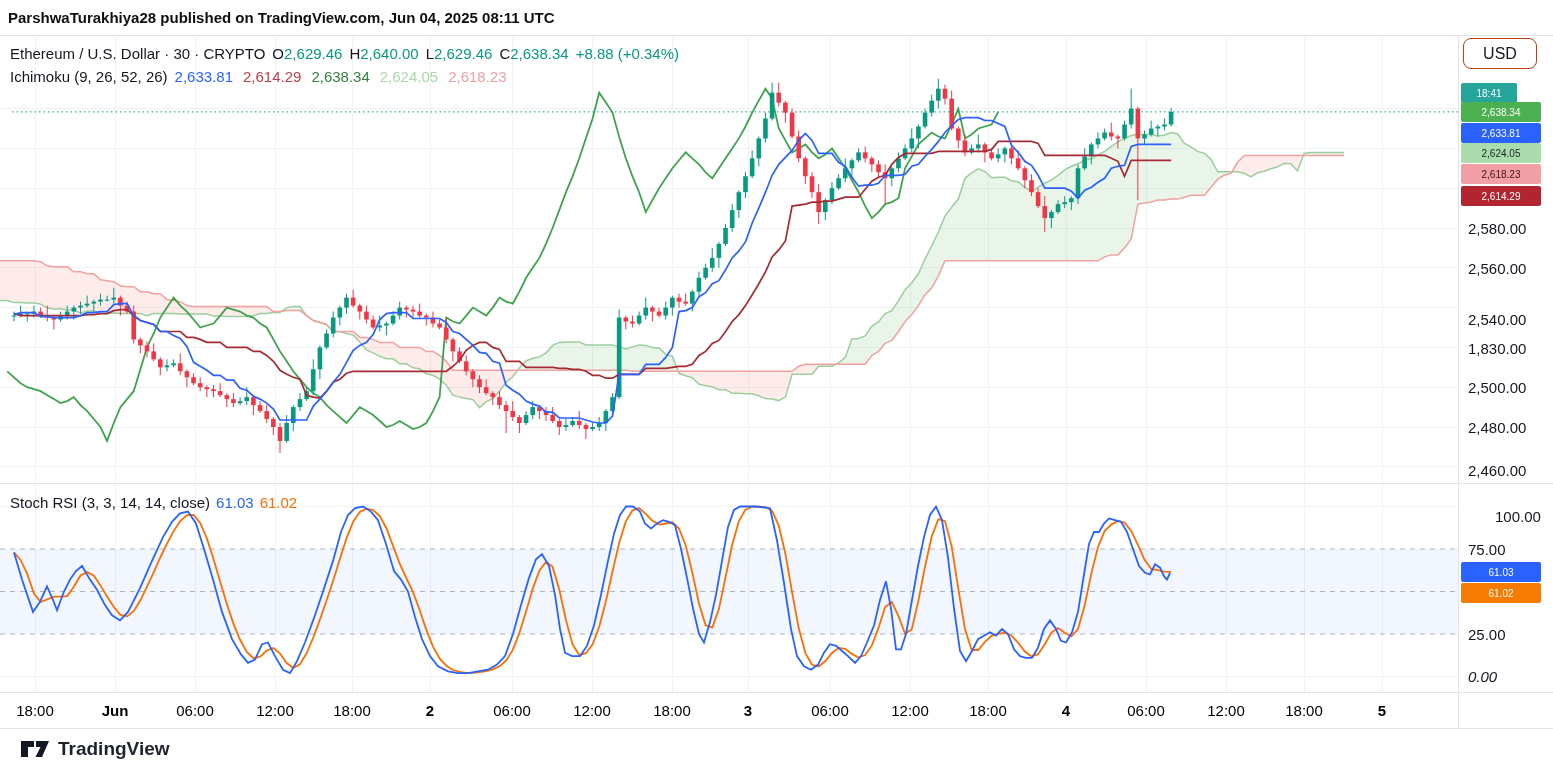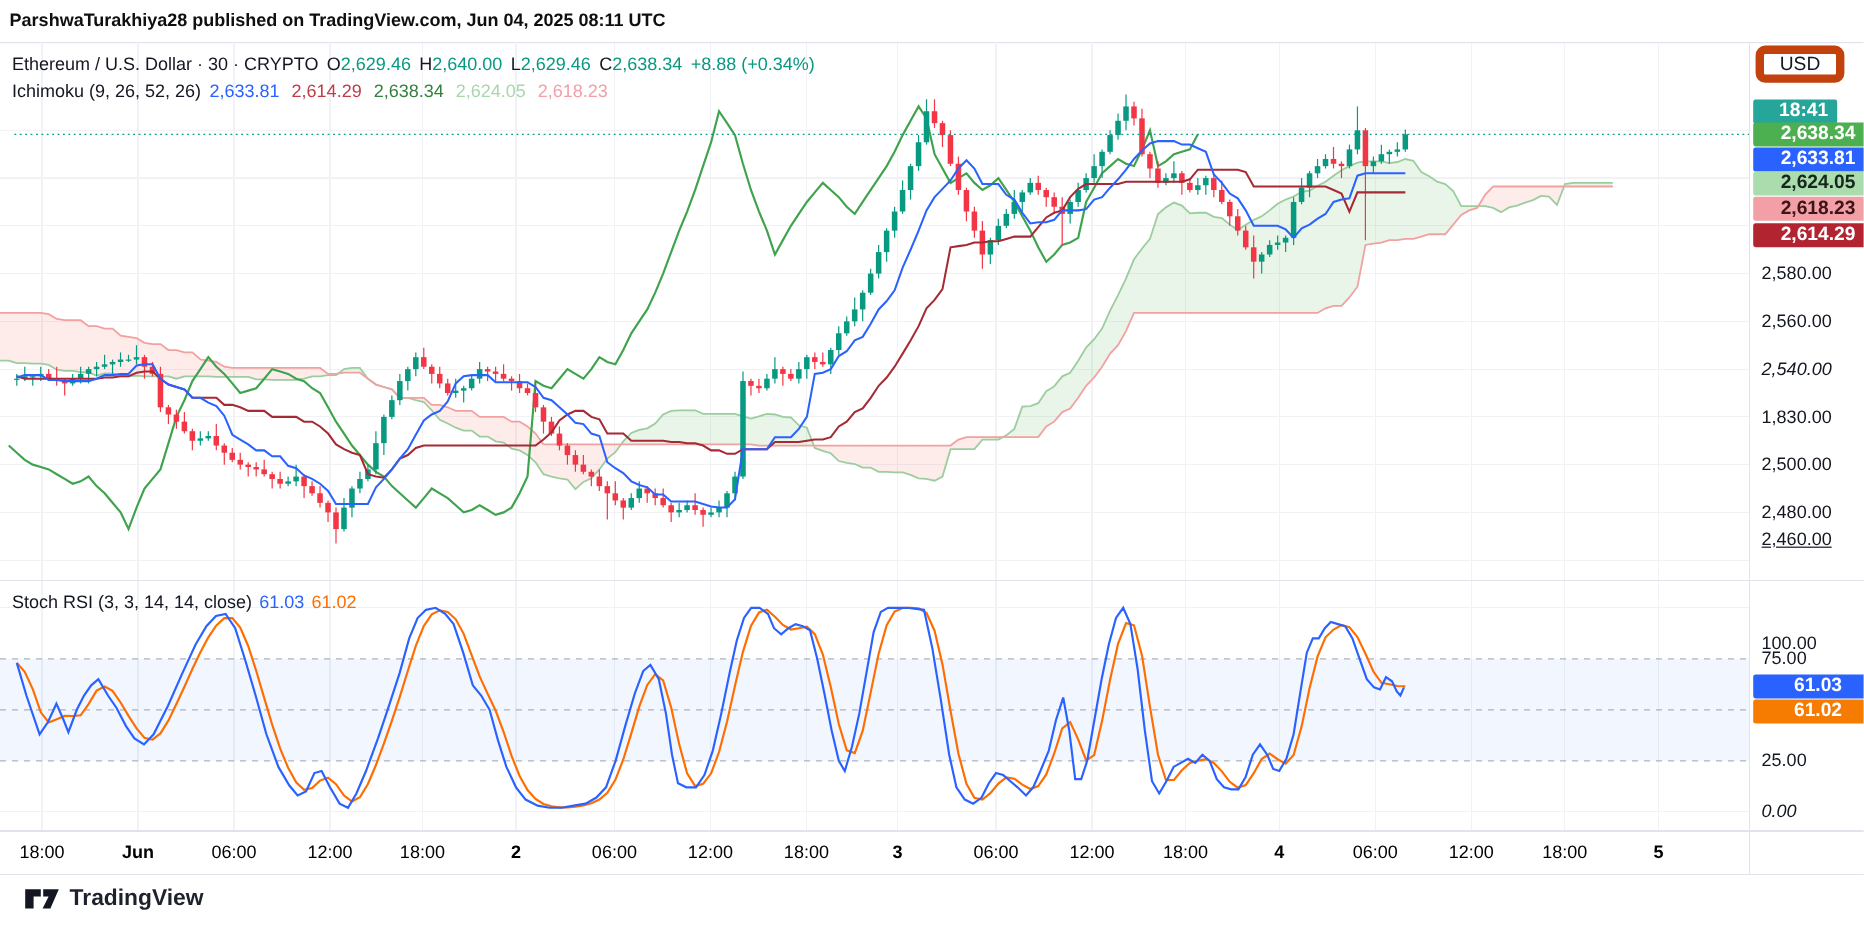--- a/index.html
+++ b/index.html
@@ -8,26 +8,26 @@
   .hdr{position:absolute;top:0;left:0;width:1553px;height:36px;background:#fff;
        border-bottom:1px solid #E0E3EB;display:flex;align-items:center;box-sizing:border-box;
        padding-left:8px;font-size:15px;font-weight:600;color:#0f0f0f;z-index:7;}
   #chart-svg{position:absolute;left:0;top:0;z-index:1;}
   .legend{position:absolute;left:10px;top:42px;z-index:5;font-size:15px;white-space:nowrap;}
   .legend-row{display:flex;align-items:center;height:23px;gap:7px;}
   .lbl{color:#131722;}
   .val-up{color:#089981;}
   .stoch-legend{position:absolute;left:10px;top:494px;z-index:5;font-size:15px;display:flex;gap:6px;white-space:nowrap;}
   .usd-btn{position:absolute;left:1463px;top:38px;width:74px;height:31px;background:#fff;
-       border:7px solid #c2410c;border-radius:8px;display:flex;align-items:center;justify-content:center;
+       border:1px solid #c2410c;border-radius:8px;display:flex;align-items:center;justify-content:center;
        font-size:16px;color:#131722;cursor:pointer;z-index:6;box-sizing:border-box;}
   .tick{position:absolute;left:1468px;font-size:15px;color:#131722;transform:translateY(-50%);z-index:4;}
   .badge{position:absolute;left:1461px;width:80px;height:20px;border-radius:2px;display:flex;
-       align-items:center;justify-content:center;font-size:16px;font-weight:700;
-       transform:translateY(-50%);z-index:6;padding-left:14px;}
+       align-items:center;justify-content:center;font-size:10px;font-weight:400;
+       transform:translateY(-50%);z-index:6;}
   .badge.countdown{width:56px;}
   .tlabel{position:absolute;top:702px;transform:translateX(-50%);font-size:15px;color:#000000;z-index:4;}
   .tlabel.bold{font-weight:700;}
   .brand{position:absolute;left:20px;top:738px;display:flex;align-items:center;gap:8px;z-index:5;}
   .brand-text{font-size:19px;font-weight:600;color:#1E222D;}
   .axis-area{position:absolute;left:1458px;top:36px;width:95px;height:692px;z-index:3;}
 </style>
 </head>
 <body>
 
@@ -682,26 +682,26 @@
   <span class="lbl">Stoch RSI (3, 3, 14, 14, close)</span>
   <span id="stoch-k-val" style="color: rgb(41, 98, 255);">61.03</span>
   <span id="stoch-d-val" style="color: rgb(255, 109, 0);">61.02</span>
 </div>
 
 <div class="axis-area"></div>
 <div class="usd-btn">USD</div>
 <div id="axis-labels">
     <div class="tick" style="top: 228px;">2,580.00</div>
     <div class="tick" style="top: 268px;">2,560.00</div>
-    <div class="tick" style="top: 308px; font-style: italic;">2,540.00</div>
+    <div class="tick" style="top: 319px;">2,540.00</div>
     <div class="tick" style="top: 348px;">1,830.00</div>
     <div class="tick" style="top: 387px;">2,500.00</div>
     <div class="tick" style="top: 427px;">2,480.00</div>
-    <div class="tick" style="top: 450px; text-decoration: underline;">2,460.00</div>
-    <div class="tick" style="top: 536px;">100.00</div>
+    <div class="tick" style="top: 470px;">2,460.00</div>
+    <div class="tick" style="top: 516px; margin-left: 27px;">100.00</div>
     <div class="tick" style="top: 549px;">75.00</div>
     <div class="tick" style="top: 634px;">25.00</div>
     <div class="tick" style="top: 676px; font-style: italic;">0.00</div>
     <div class="badge countdown" style="top: 93px; background: rgb(38, 166, 154); color: rgb(255, 255, 255);">18:41</div>
     <div class="badge" style="top: 112px; background: rgb(76, 175, 80); color: rgb(255, 255, 255);">2,638.34</div>
     <div class="badge" style="top: 133px; background: rgb(41, 98, 255); color: rgb(255, 255, 255);">2,633.81</div>
     <div class="badge" style="top: 153px; background: rgb(171, 220, 173); color: rgb(21, 40, 27);">2,624.05</div>
     <div class="badge" style="top: 174px; background: rgb(242, 160, 165); color: rgb(62, 20, 24);">2,618.23</div>
     <div class="badge" style="top: 196px; background: rgb(178, 36, 48); color: rgb(255, 255, 255);">2,614.29</div>
     <div class="badge" style="top: 572px; background: rgb(41, 98, 255); color: rgb(255, 255, 255);">61.03</div>

